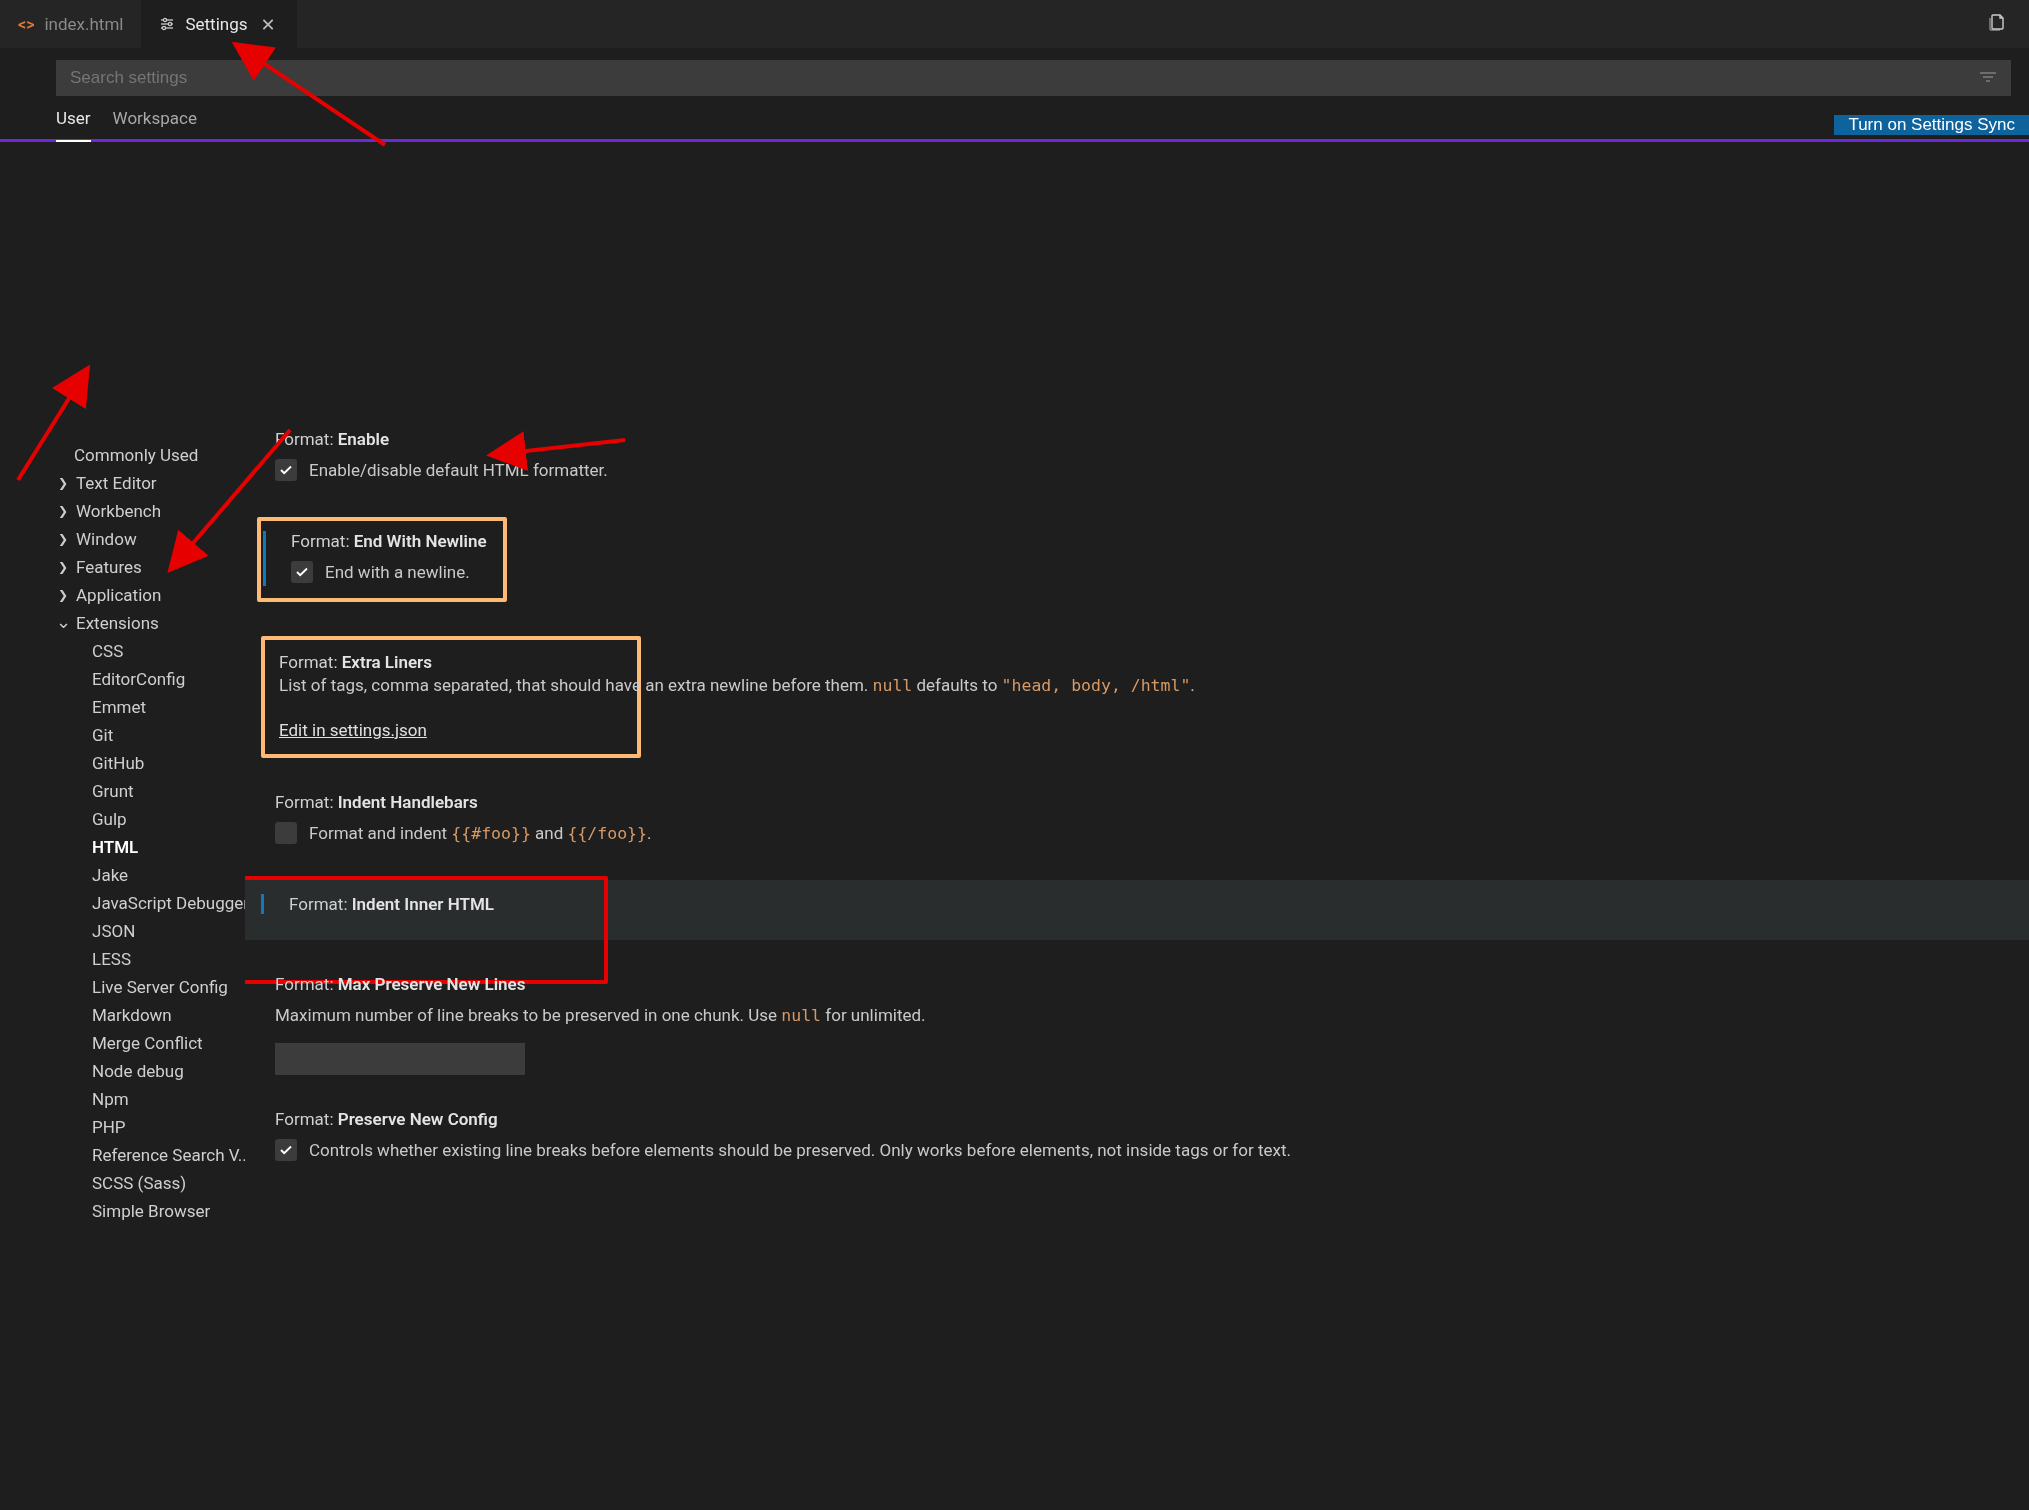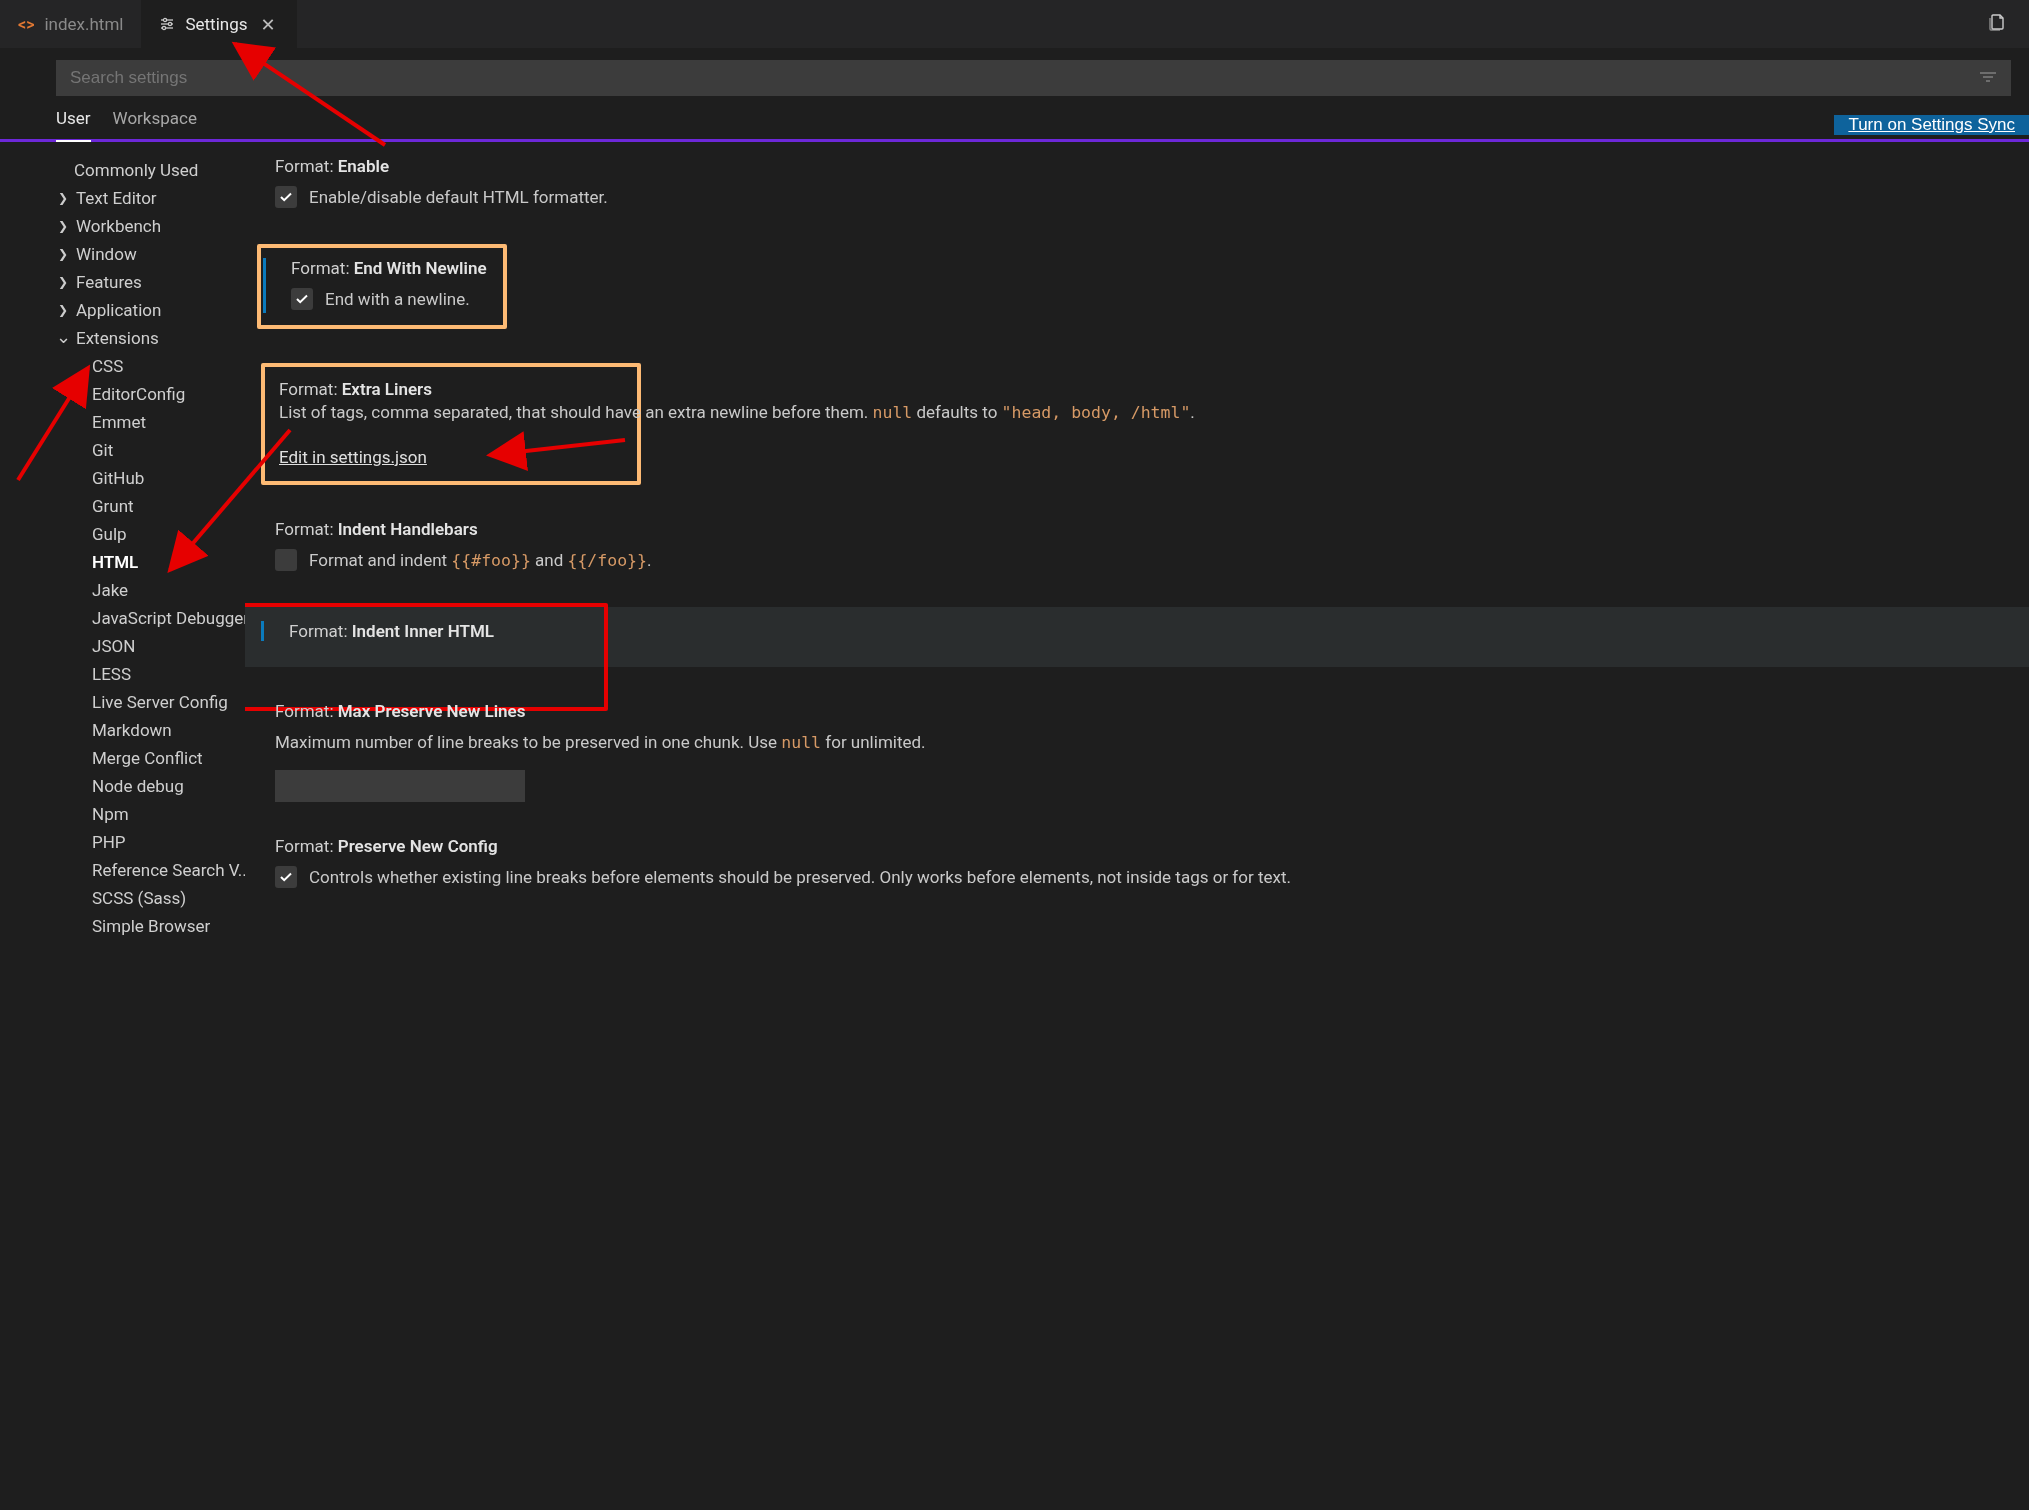--- a/index.html
+++ b/index.html
@@ -82,25 +82,24 @@
   }
   .sync-btn {
     margin-left: auto;
     margin-right: 0;
     background: #0e639c;
     color: #ffffff;
     border: none;
     padding: 0 14px;
     font-size: 17px;
     cursor: pointer;
-    text-decoration: underline;
-  }
-
-  
-  .body { flex: 1; display: flex; overflow: hidden; }
+  }
+
+  
+  .body { flex: 1; display: flex; overflow: hidden; align-items: center; }
   .sidebar {
     width: 245px;
     padding: 14px 0 0 56px;
     overflow-y: auto;
     font-size: 17px;
   }
   .side-item {
     display: flex;
     align-items: center;
     gap: 6px;

